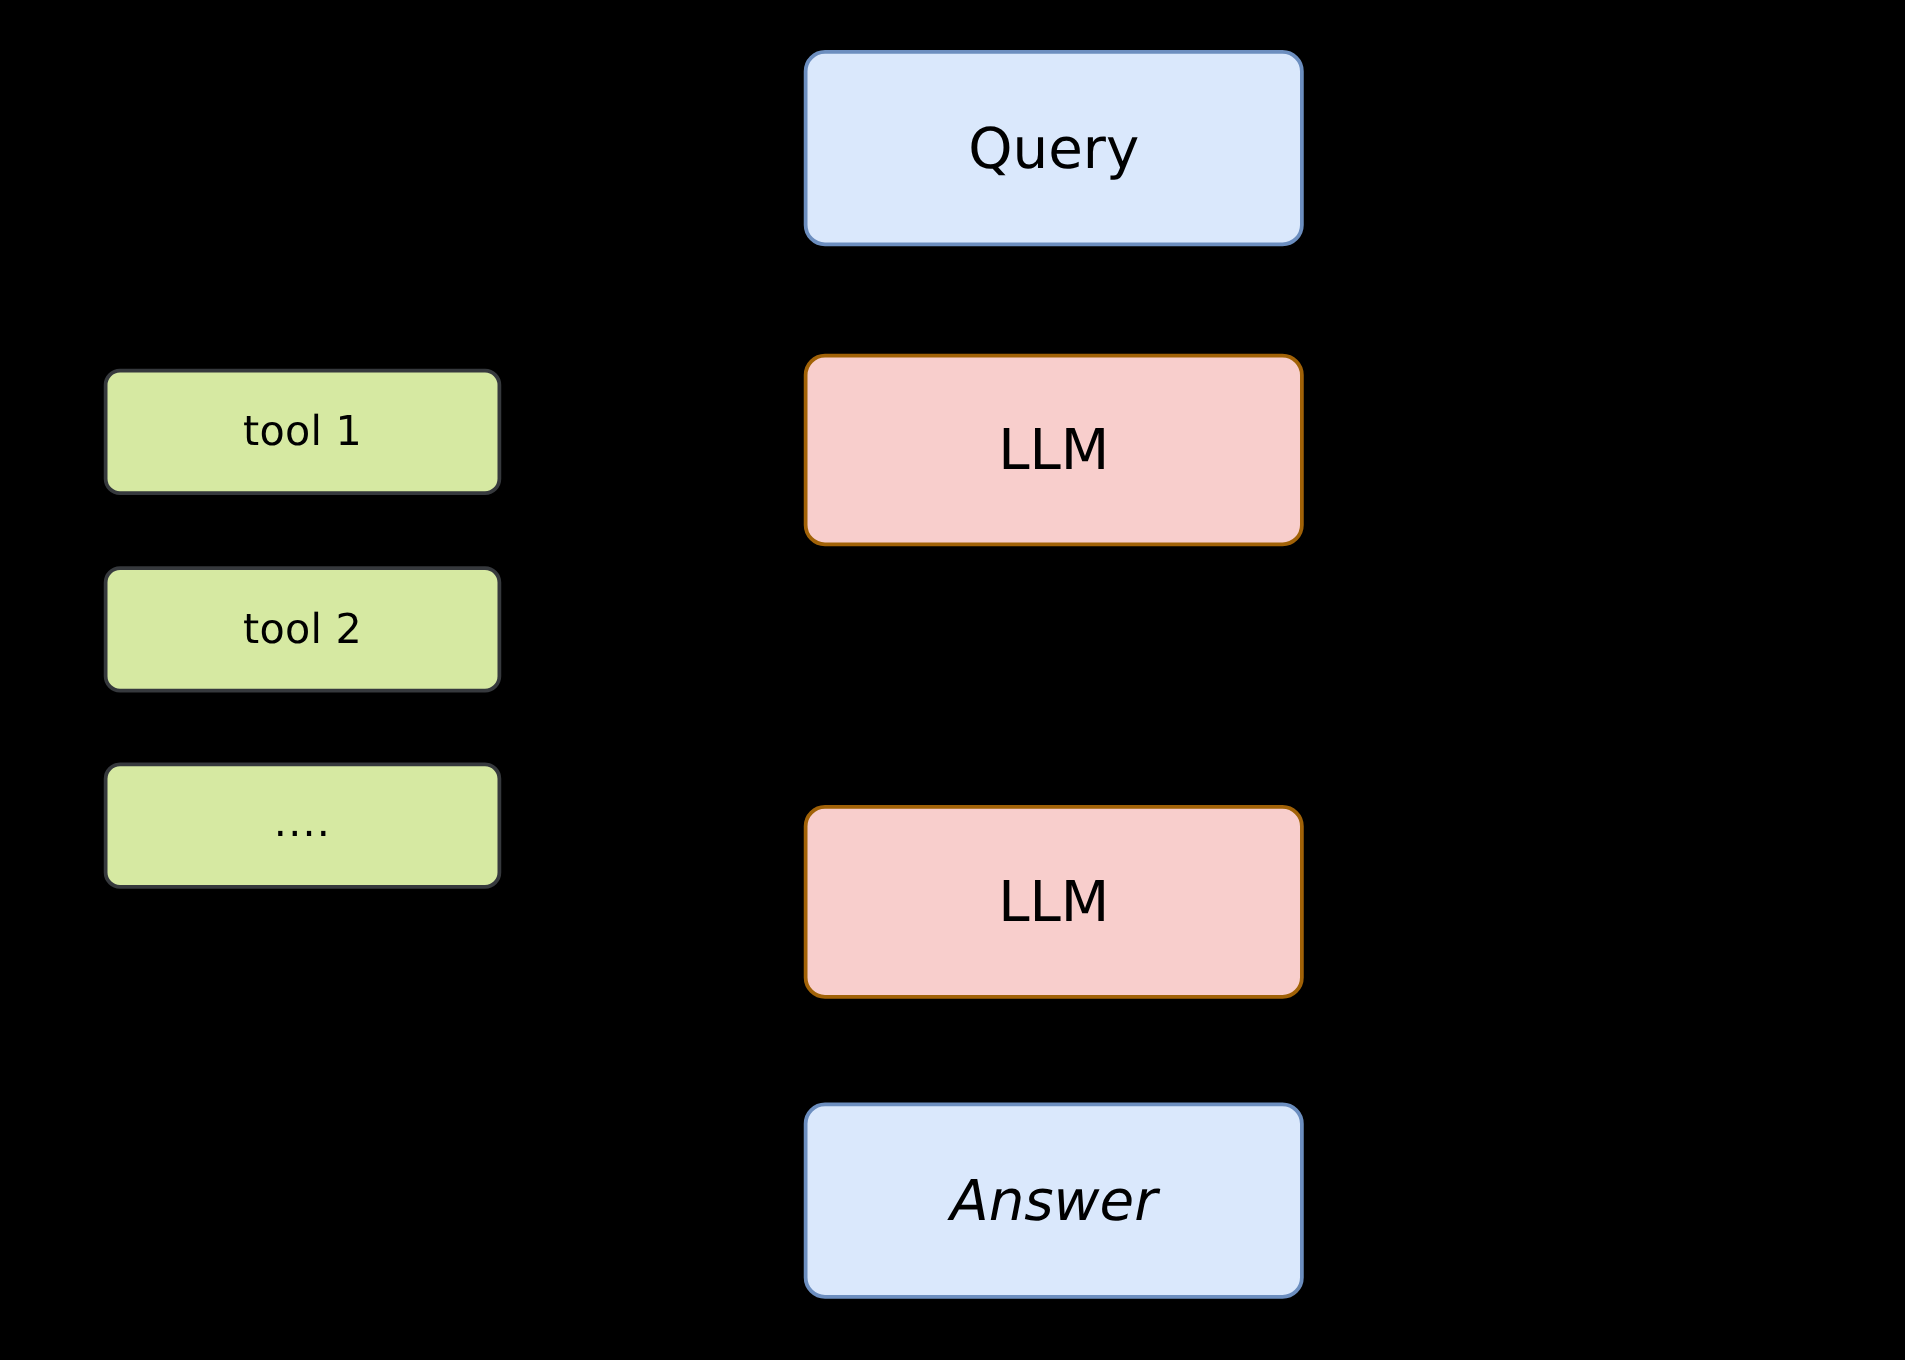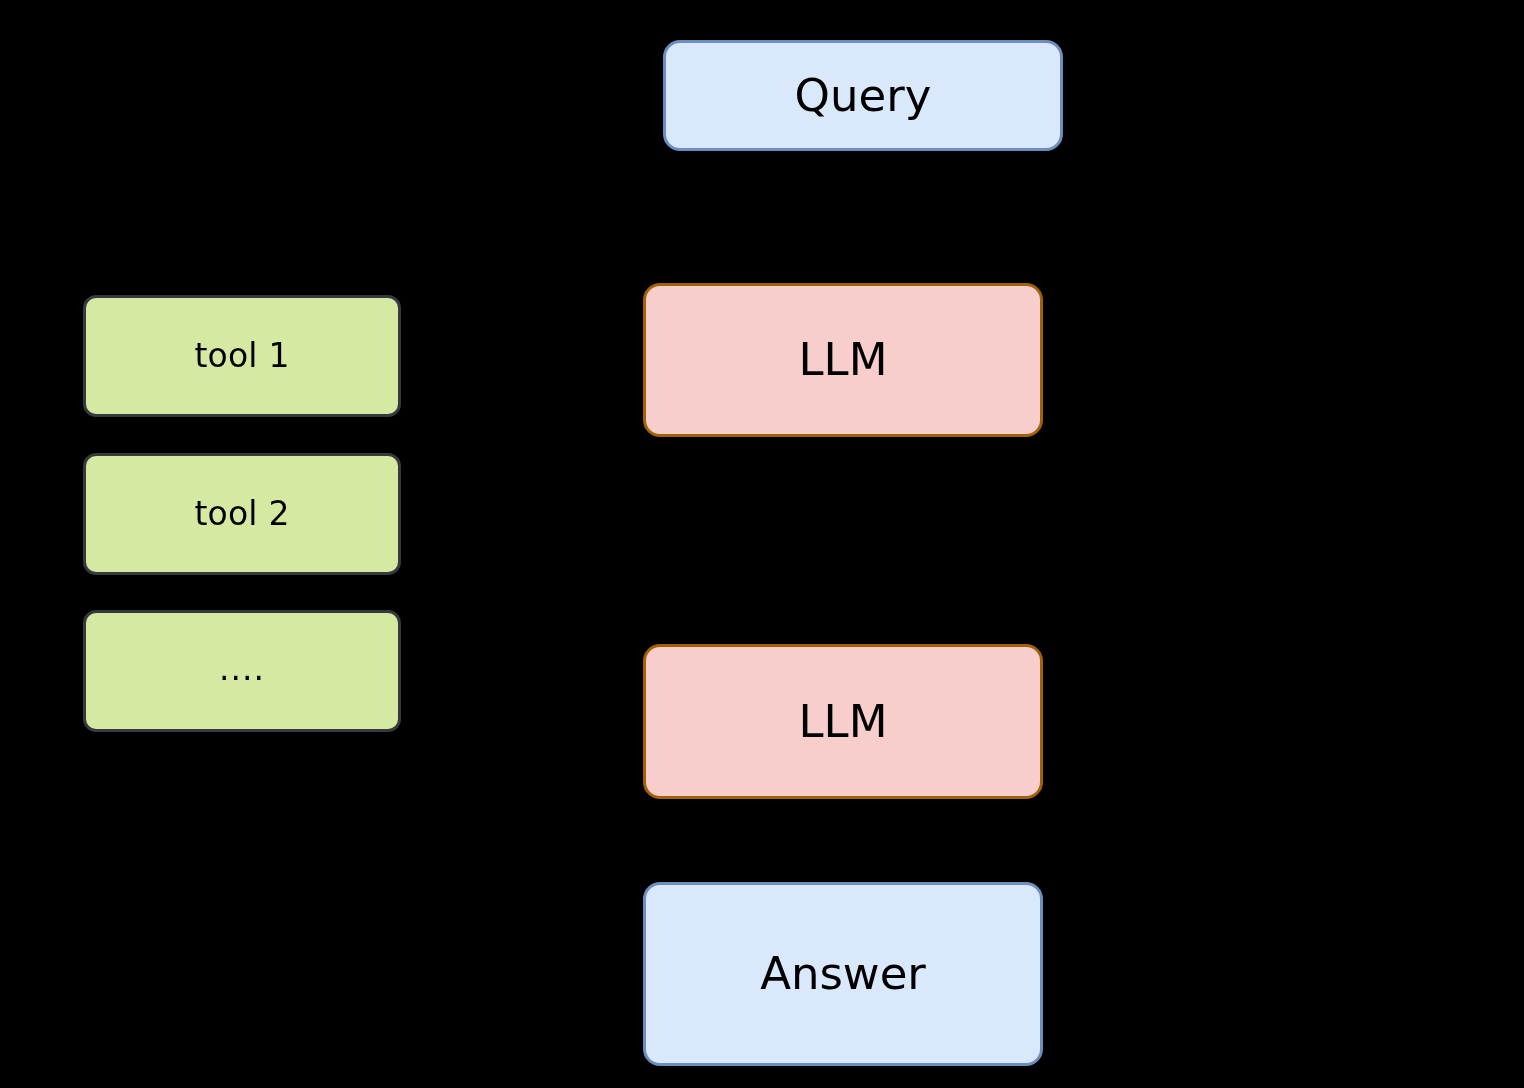--- a/index.html
+++ b/index.html
@@ -26,21 +26,21 @@
     justify-content: center;
     text-align: center;
     line-height: 1.1;
     color: #000000;
     -webkit-font-smoothing: antialiased;
   }
   
   .node-tool {
     left: 83px;
     width: 318px;
-    height: 122px;
+    height: 101px;
     background: #d6e9a2;
     border: 3px solid #36393d;
     border-radius: 13px;
     font-size: 33px;
     font-weight: 400;
     letter-spacing: 0.2px;
   }
   .node-tool-1 { top: 295px; }
   .node-tool-2 { top: 453px; }
   .node-tool-3 { top: 610px; }
@@ -55,22 +55,22 @@
   
   .node-io {
     left: 643px;
     width: 400px;
     background: #dae8fc;
     border: 3px solid #6c8ebf;
     border-radius: 17px;
     font-size: 45px;
     font-weight: 400;
   }
-  .node-query  { top: 40px;  height: 111px; margin-left: 20px; }
-  .node-answer { top: 882px; height: 184px; }
+  .node-query  { top: 40px;  height: 157px; }
+  .node-answer { top: 882px; height: 157px; font-style: italic; }
   
   .node-llm {
     left: 643px;
     width: 400px;
     background: #f8cecc;
     border: 3px solid #a16207;
     border-radius: 17px;
     font-size: 45px;
     font-weight: 400;
   }

